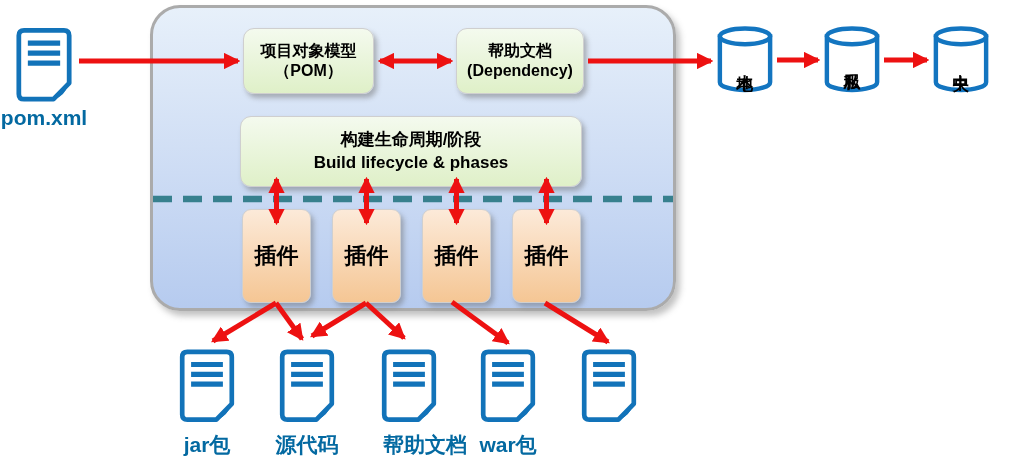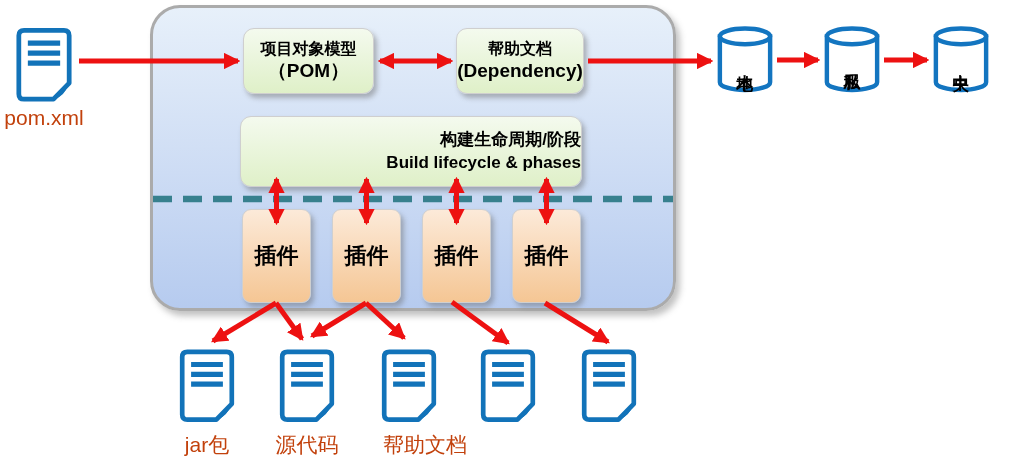--- a/index.html
+++ b/index.html
@@ -32,42 +32,42 @@
   
   .node{
     position:absolute;display:flex;flex-direction:column;align-items:center;justify-content:center;
     border-radius:11px;border:1.5px solid #cfcfcf;
     box-shadow:3px 4px 5px rgba(105,105,105,.45);
     box-sizing:border-box;text-align:center;color:#000;
   }
   .green{background:linear-gradient(180deg,var(--box-green-top,#f4faee) 0%,var(--box-green-bottom,#dff0c8) 100%);}
   .peach{background:linear-gradient(180deg,var(--plugin-top,#fcead9) 0%,var(--plugin-bottom,#f5c694) 100%);border-radius:9px;}
   .node .l1{font-size:16px;font-weight:700;line-height:1.35;}
-  .node .l2{font-size:19px;font-weight:700;line-height:1.3;}
+  .node .l2{font-size:16px;font-weight:700;line-height:1.3;}
   .lifecycle .l1{font-size:17px;}
   .lifecycle .l2{font-size:17px;}
   .plugin-label{font-size:22px;font-weight:700;}
 
   
   .cyl{position:absolute;width:58px;height:67px;}
   .cyl svg{position:absolute;left:0;top:0;width:100%;height:100%;}
   .cyl-body,.cyl-top{fill:#fff;stroke:var(--cylinder-blue,#1375c0);stroke-width:4.5;}
   .cyl-label{
     position:absolute;left:50%;top:54%;transform:translate(-50%,-50%);
     writing-mode:vertical-rl;text-orientation:upright;
     font-size:16.5px;font-weight:700;color:#000;letter-spacing:1px;line-height:1;
   }
 
   
   .doc{position:absolute;width:58px;height:80px;}
   .doc svg{width:100%;height:100%;display:block;}
   .doc-outline{fill:#fff;stroke:var(--doc-blue,#1273b9);stroke-width:5;stroke-linejoin:round;}
   .doc-fold{fill:var(--doc-blue,#1273b9);stroke:var(--doc-blue,#1273b9);stroke-width:1.5;stroke-linejoin:round;}
   .doc-line{stroke:var(--doc-blue,#1273b9);stroke-width:5.5;}
-  .doc-label{position:absolute;font-size:21px;color:#c2410c;text-align:center;font-weight:400;white-space:nowrap;}
+  .doc-label{position:absolute;font-size:21px;color:#0369a1;text-align:center;font-weight:700;white-space:nowrap;}
 
   
   .overlay{position:absolute;left:0;top:0;width:1017px;height:459px;z-index:10;pointer-events:none;}
   .red-line{stroke:var(--arrow-red,#ed1111);stroke-width:5;fill:none;}
   .dash-line{stroke:var(--dashed-teal,#37808e);stroke-width:6.5;stroke-dasharray:19 11;fill:none;}
   .overlay marker path{fill:var(--arrow-red,#ed1111);}
 </style>
 </head>
 <body>
 
@@ -99,21 +99,21 @@
   <div class="doc-label" style="left:0px;top:106px;width:88px;">pom.xml</div>
 
   <div class="node green" style="left:243px;top:28px;width:131px;height:66px;">
     <div class="l1">项目对象模型</div>
     <div class="l2">（POM）</div>
   </div>
   <div class="node green" style="left:456px;top:28px;width:128px;height:66px;">
     <div class="l1">帮助文档</div>
     <div class="l2">(Dependency)</div>
   </div>
-  <div class="node green lifecycle" style="left:240px;top:116px;width:342px;height:71px;align-items:flex-end;">
+  <div class="node green lifecycle" style="left:240px;top:116px;width:342px;height:71px;">
     <div class="l1">构建生命周期/阶段</div>
     <div class="l2">Build lifecycle &amp; phases</div>
   </div>
 
   <div class="node peach" style="left:242px;top:209px;width:69px;height:94px;">
     <div class="plugin-label">插件</div>
   </div>
   <div class="node peach" style="left:332px;top:209px;width:69px;height:94px;">
     <div class="plugin-label">插件</div>
   </div>
@@ -165,20 +165,21 @@
   </div>
   <div class="doc" style="left:580px;top:346px;">
     <svg viewBox="0 0 62 80">
         <use href="#docsym"></use>
       </svg>
   </div>
 
   <div class="doc-label" style="left:137px;top:431px;width:140px;">jar包</div>
   <div class="doc-label" style="left:237px;top:431px;width:140px;">源代码</div>
   <div class="doc-label" style="left:355px;top:431px;width:140px;">帮助文档</div>
+  <div class="doc-label" style="left:438px;top:431px;width:140px;">war包</div>
 
   <svg class="overlay" viewBox="0 0 1017 459">
     <defs>
       <marker id="ah" viewBox="0 0 10 10" refX="8.6" refY="5" markerWidth="3.3" markerHeight="3.3" orient="auto-start-reverse">
         <path d="M0,0 L10,5 L0,10 Z"></path>
       </marker>
     </defs>
 
     <line class="dash-line" x1="153" y1="199" x2="673" y2="199"></line>
 

